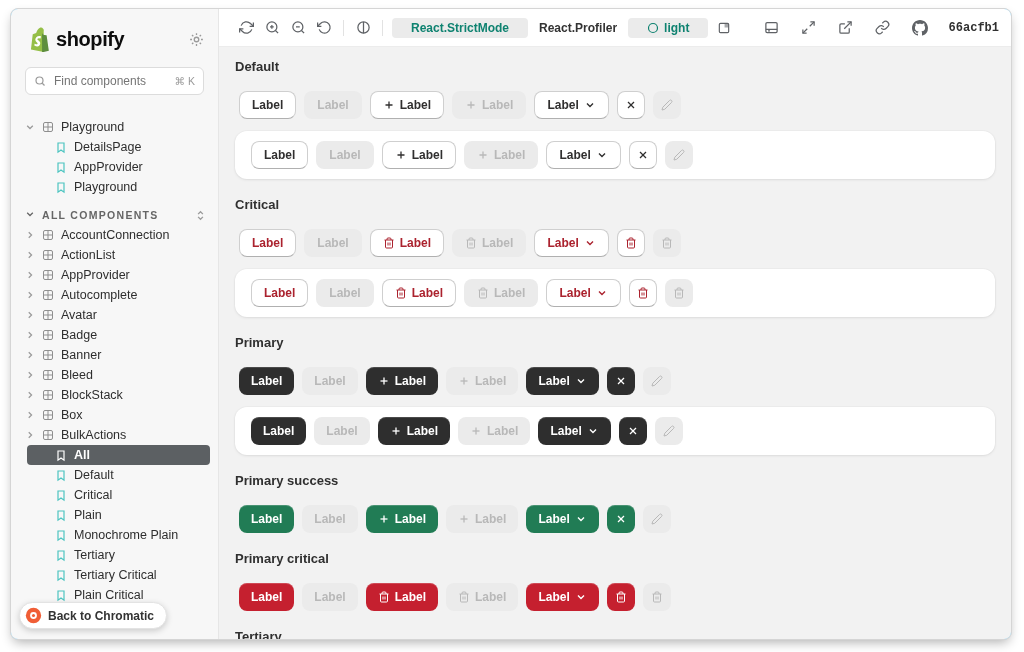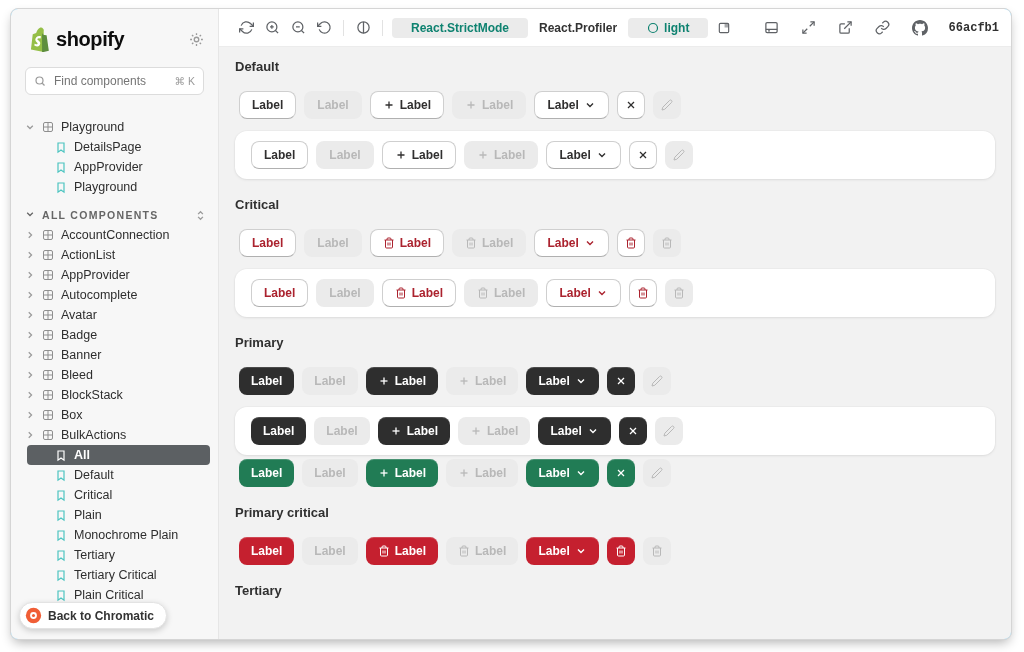--- a/index.html
+++ b/index.html
@@ -822,20 +822,21 @@
               </span>
               <span class="btn dark disabled icon-only">
                 <span style="display: flex;">
                   <svg viewBox="0 0 24 24" fill="none" stroke="currentColor" stroke-width="2">
                     <path d="M17 3a2.83 2.83 0 1 1 4 4L7.5 20.5 2 22l1.5-5.5L17 3z"></path>
                   </svg>
                 </span>
               </span>
             </div>
           </div>
+          <div class="sec-title">Primary success</div>
           <div class="btn-row">
             <span class="btn green">
               <span>Label</span>
             </span>
             <span class="btn green disabled">
               <span>Label</span>
             </span>
             <span class="btn green">
               <span style="display: flex;">
                 <svg viewBox="0 0 24 24" fill="none" stroke="currentColor" stroke-width="2.6">

